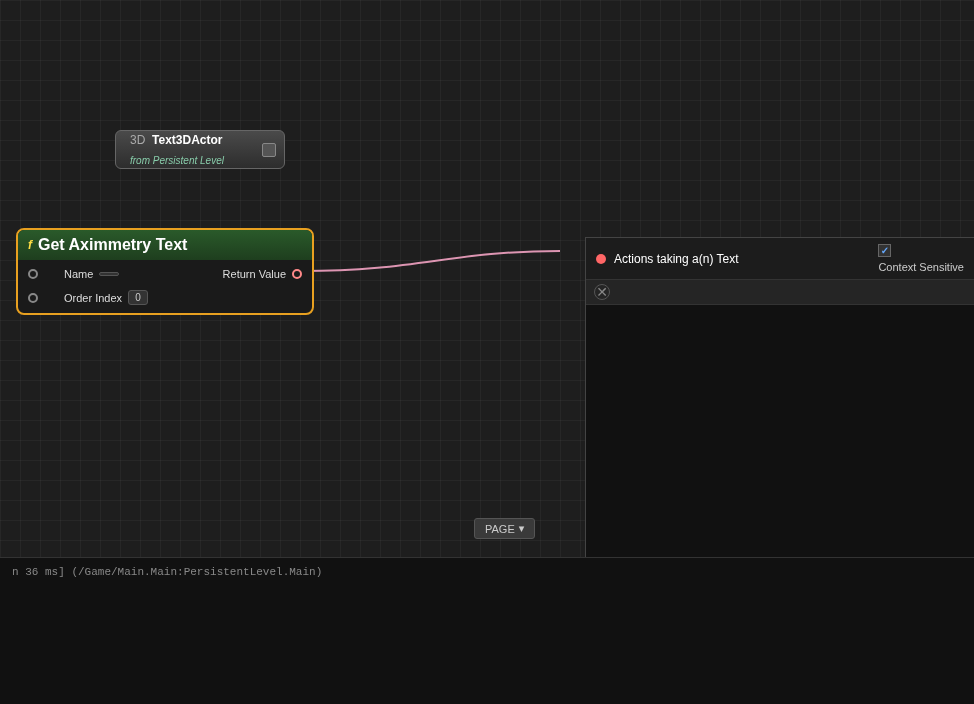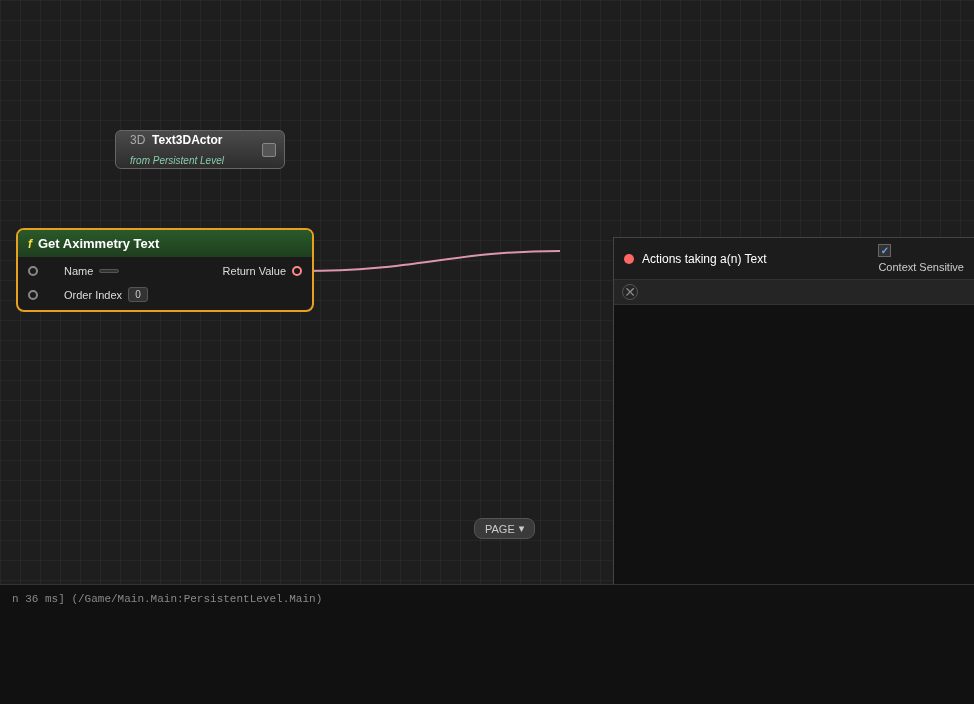--- a/index.html
+++ b/index.html
@@ -22,42 +22,42 @@
         linear-gradient(rgba(255,255,255,0.04) 1px, transparent 1px),
         linear-gradient(90deg, rgba(255,255,255,0.04) 1px, transparent 1px);
       background-size: 20px 20px;
     }
 
     
     .status-bar {
       position: absolute;
       bottom: 0; left: 0;
       width: 100%;
-      height: 120px;
+      height: 147px;
       background-color: #111111;
       border-top: 1px solid #333;
       display: flex;
       align-items: flex-start;
       padding: 8px 12px;
     }
 
     .status-text {
       color: #888;
       font-size: 11px;
       font-family: 'Courier New', monospace;
     }
 
     
     .page-button {
       position: absolute;
       bottom: 165px;
       left: 474px;
       background-color: #3a3a3a;
       border: 1px solid #555;
-      border-radius: 8px;
+      border-radius: 3px;
       color: #ccc;
       font-size: 11px;
       padding: 3px 10px;
       cursor: pointer;
       display: flex;
       align-items: center;
       gap: 4px;
     }
 
     
@@ -125,21 +125,21 @@
 
     .function-icon {
       color: #ffdd44;
       font-style: italic;
       font-weight: bold;
       font-size: 12px;
     }
 
     .function-node-title {
       color: #ffffff;
-      font-size: 13px;
+      font-size: 16px;
       font-weight: bold;
     }
 
     .function-node-body {
       padding: 8px 10px;
       display: flex;
       flex-direction: column;
       gap: 10px;
     }
 
@@ -213,21 +213,21 @@
       width: 100%;
       height: 100%;
       pointer-events: none;
     }
 
     
     .actions-panel {
       position: absolute;
       top: 237px;
       right: 0;
-      width: 361px;
+      width: 389px;
       height: 415px;
       background-color: #1c1c1c;
       border: 1px solid #444;
       border-right: none;
       display: flex;
       flex-direction: column;
     }
 
     .actions-panel-header {
       padding: 6px 10px;

